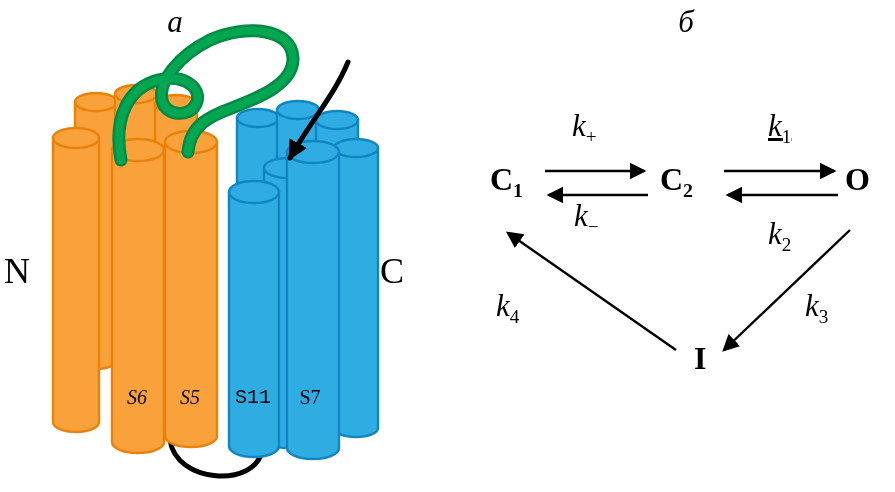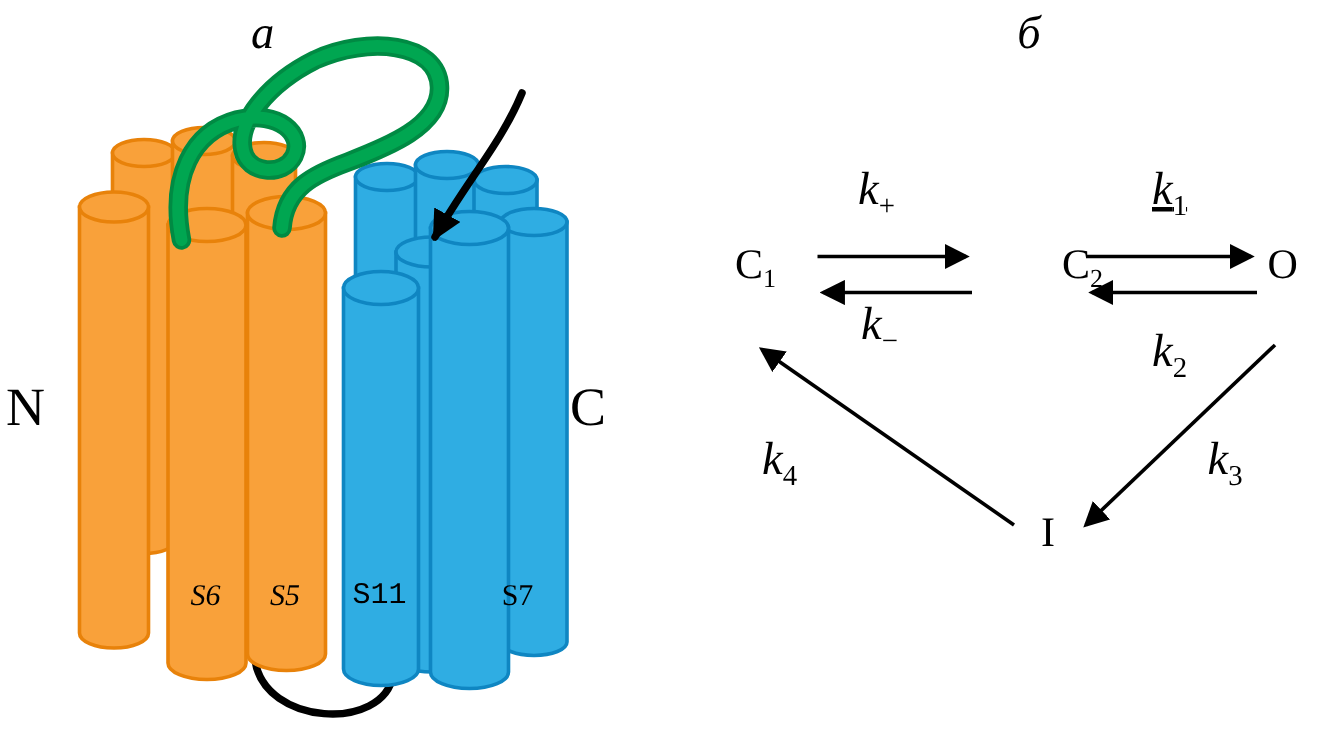--- a/index.html
+++ b/index.html
@@ -5,21 +5,21 @@
   html,body{margin:0;padding:0;background:#ffffff;}
   .canvas{
     position:relative;width:895px;height:492px;background:#fff;
     font-family:"Liberation Serif","DejaVu Serif",serif;color:#000;overflow:hidden;
   }
   .canvas svg{position:absolute;left:0;top:0;}
   .lbl{position:absolute;color:#000;}
   .panel-title{font-style:italic;font-size:31px;text-align:center;}
   .terminus{font-size:36px;}
   .helix-label{font-size:20px;text-align:center;}
-  .state{position:absolute;font-size:28px;line-height:1;}
+  .state{position:absolute;font-size:32px;line-height:1;font-weight:bold;}
   .rate{position:absolute;font-size:31px;line-height:1;}
   .rate .kbase{font-style:italic;}
   .state sub,.rate sub{font-size:0.62em;font-style:normal;line-height:0;}
   
   .oc{fill:var(--orange,#F9A13A);stroke:var(--orange-stroke,#E8820A);stroke-width:2.4;}
   .bc{fill:var(--blue,#2FADE3);stroke:var(--blue-stroke,#0F86C2);stroke-width:2.4;}
   .green-outer{fill:none;stroke:var(--green-dark,#008A43);stroke-width:13;stroke-linecap:round;stroke-linejoin:round;}
   .green-inner{fill:none;stroke:var(--green,#00A651);stroke-width:8;stroke-linecap:round;stroke-linejoin:round;}
   .blk{fill:none;stroke:var(--black,#000);stroke-width:5;stroke-linecap:round;}
   .thin{fill:none;stroke:var(--black,#000);stroke-width:2.4;}
@@ -114,45 +114,45 @@
       <path class="thin" d="M676,350 L508,233" marker-end="url(#ah-small)"></path>
     </g>
   </svg>
 
   <div class="lbl panel-title" style="left:155px;top:4px;width:40px;">a</div>
   <div class="lbl terminus" style="left:4px;top:250px;">N</div>
   <div class="lbl terminus" style="left:380px;top:250px;">C</div>
   <div class="lbl helix-label" style="left:117px;top:386px;width:40px;font-style:italic;">S6</div>
   <div class="lbl helix-label" style="left:170px;top:386px;width:40px;font-style:italic;">S5</div>
   <div class="lbl helix-label" style="left:231px;top:386px;width:44px;font-family:Liberation Mono, monospace;">S11</div>
-  <div class="lbl helix-label" style="left:288px;top:386px;width:44px;margin-left:35px;">S7</div>
+  <div class="lbl helix-label" style="left:288px;top:386px;width:44px;">S7</div>
 
   <div class="lbl panel-title" style="left:666px;top:4px;width:40px;">б</div>
 
   <div class="state" style="left:490px;top:163px;">
     <span>C</span><sub>1</sub>
   </div>
-  <div class="state" style="left:660px;top:163px;margin-left:48px;">
+  <div class="state" style="left:660px;top:163px;">
     <span>C</span><sub>2</sub>
   </div>
   <div class="state" style="left:845px;top:163px;">O</div>
   <div class="state" style="left:694px;top:342px;">I</div>
 
   <div class="rate" style="left:572px;top:110px;">
     <span class="kbase">k</span><sub>+</sub>
   </div>
   <div class="rate" style="left:574px;top:200px;">
     <span class="kbase">k</span><sub>−</sub>
   </div>
   <div class="rate" style="left:768px;top:110px;text-decoration:underline;">
     <span class="kbase">k</span><sub>1</sub>
   </div>
   <div class="rate" style="left:768px;top:218px;">
     <span class="kbase">k</span><sub>2</sub>
   </div>
   <div class="rate" style="left:805px;top:290px;">
     <span class="kbase">k</span><sub>3</sub>
   </div>
-  <div class="rate" style="left:508px;top:290px;">
+  <div class="rate" style="left:496px;top:290px;">
     <span class="kbase">k</span><sub>4</sub>
   </div>
 
 </div>
 
 </body></html>

